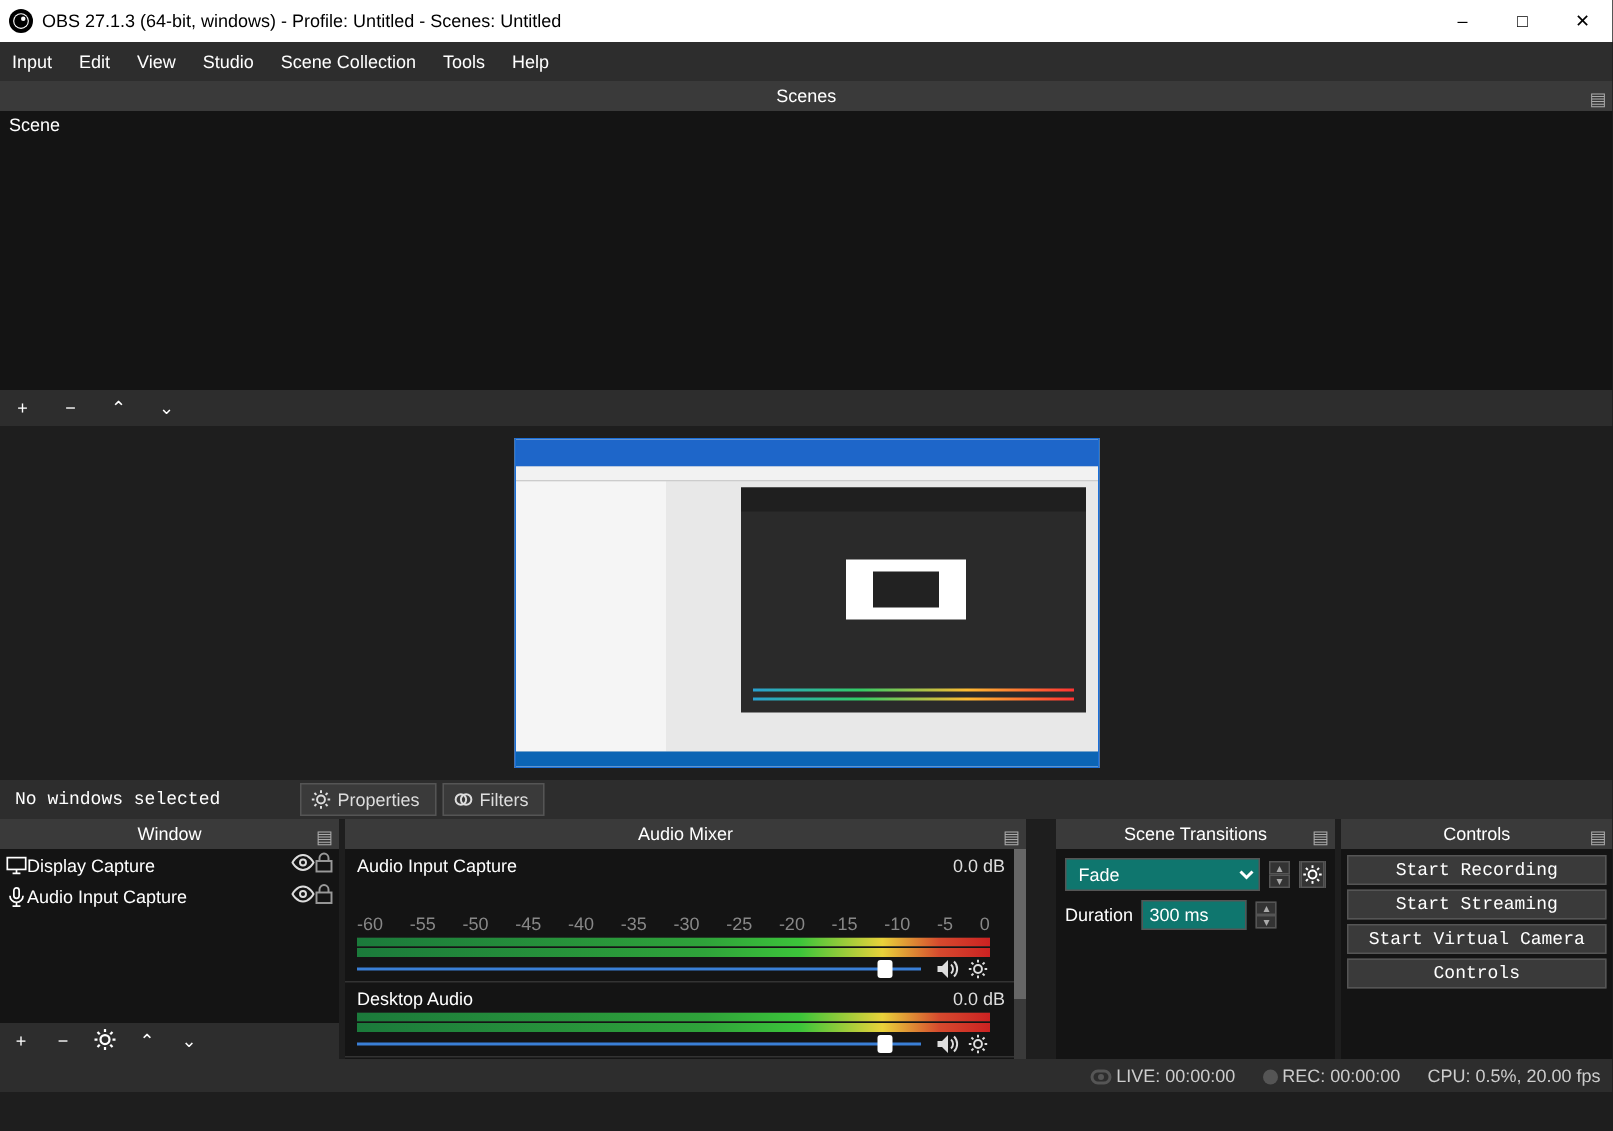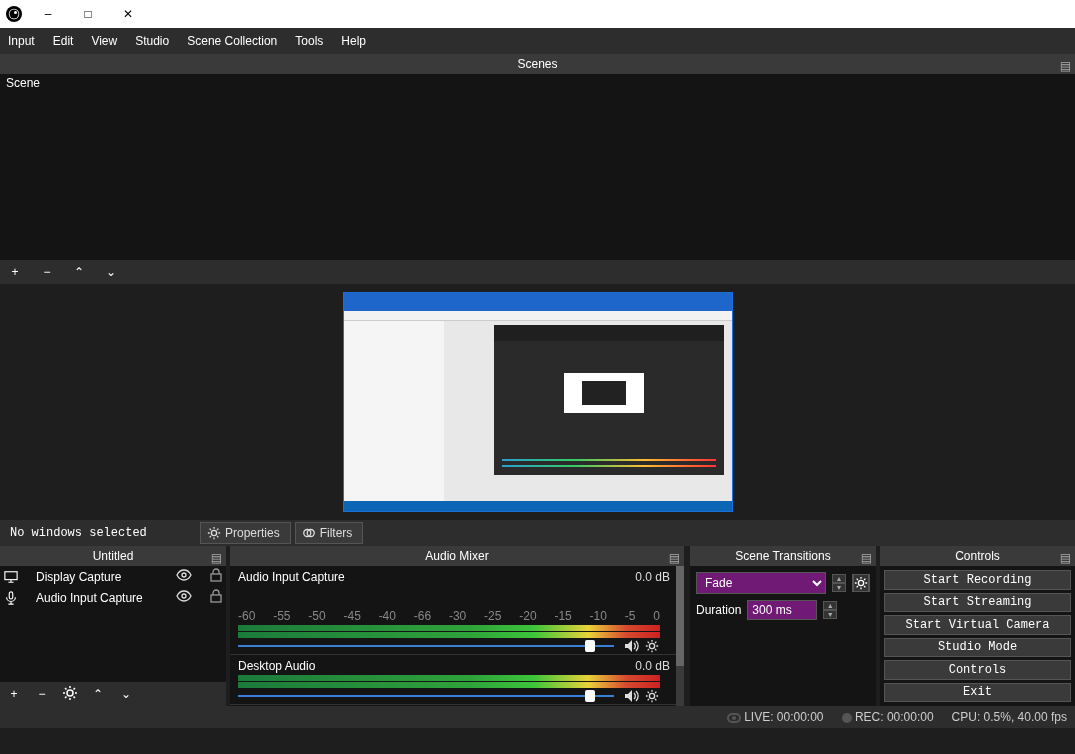--- a/index.html
+++ b/index.html
@@ -50,21 +50,21 @@
 .midbar .btn .g { width:14px; height:14px; margin-right:4px; }
 
 
 .docks { display:flex; }
 .dock { display:flex; flex-direction:column; background:#1e1e1e; }
 .dockhdr { height:20px; background:#3a3a3a; color:#fff; text-align:center; line-height:20px; position:relative; }
 .dockhdr .pop { position:absolute; right:4px; top:2px; color:#aaa; }
 .dockbody { flex:1; background:#141414; overflow:hidden; }
 
 
-.srcrow { display:flex; align-items:center; padding:2px 4px; gap:18px; color:#fff; font-family:"Courier New",monospace; font-size:12px; }
+.srcrow { display:flex; align-items:center; padding:2px 4px; gap:0; color:#fff; font-family:"Courier New",monospace; font-size:12px; }
 .srcrow .ic { width:14px; height:14px; display:flex; align-items:center; justify-content:center; }
 .srcrow .name { flex:1; }
 .srcrow .eye, .srcrow .lock { color:#ccc; }
 
 .srcbot { height:24px; background:#2d2d2d; display:flex; align-items:center; gap:12px; padding:0 6px; font-size:18px; color:#fff; }
 .srcbot .ico { width:16px; text-align:center; }
 
 
 .mix { padding:4px 8px; color:#fff; font-family:"Courier New",monospace; border-bottom:1px solid #333; }
 .mix .head { display:flex; }
@@ -76,21 +76,21 @@
 .mix .meter .fill { position:absolute; top:0; left:0; bottom:0; background:linear-gradient(90deg,#1b7a3b 0%,#2fa33a 55%,#3cc43a 70%,#e9d23a 83%,#d64a2e 92%,#c22 100%); }
 .mix .slider { margin-top:4px; height:8px; position:relative; }
 .mix .slider .track { position:absolute; top:3px; left:0; right:46px; height:2px; background:#3a7fd6; }
 .mix .slider .knob { position:absolute; top:-2px; width:10px; height:12px; background:#fff; border-radius:2px; }
 .mix .slider .icons { position:absolute; right:0; top:-4px; display:flex; gap:4px; color:#ddd; }
 .mix .slider .icons span { width:16px; height:16px; display:inline-flex; align-items:center; justify-content:center; }
 
 
 .trans { padding:6px; color:#fff; font-family:"Courier New",monospace; font-size:12px; }
 .trans .row { display:flex; align-items:center; gap:6px; margin-bottom:6px; }
-.trans select, .trans input { background:#701a75; border:1px solid #555; color:#fff; font-family:inherit; font-size:12px; padding:2px 4px; }
+.trans select, .trans input { background:#0f766e; border:1px solid #555; color:#fff; font-family:inherit; font-size:12px; padding:2px 4px; }
 .trans select { flex:1; }
 .trans .spin { width:14px; display:flex; flex-direction:column; }
 .trans .spin div { height:9px; background:#333; border:1px solid #555; font-size:8px; text-align:center; line-height:7px; color:#aaa; }
 .trans .gear { width:18px; height:18px; display:flex; align-items:center; justify-content:center; background:#333; border:1px solid #555; }
 
 
 .controls { padding:4px; display:flex; flex-direction:column; gap:3px; }
 .controls button { height:20px; background:#3a3a3a; border:1px solid #555; color:#fff; font-family:"Courier New",monospace; font-size:12px; cursor:pointer; }
 
 
@@ -106,20 +106,21 @@
 <body>
 
 <div class="titlebar">
   <div class="obs-logo">
     <svg viewBox="0 0 16 16">
         <circle cx="8" cy="8" r="7" fill="#fff"></circle>
         <circle cx="8" cy="8" r="6" fill="#000"></circle>
         <circle cx="10" cy="6" r="2" fill="#fff"></circle>
       </svg>
   </div>
+  <div class="title">OBS 27.1.3 (64-bit, windows) - Profile: Untitled - Scenes: Untitled</div>
   <div class="wbtn">–</div>
   <div class="wbtn">□</div>
   <div class="wbtn close">✕</div>
 </div>
 
 <div class="menubar">
   <span>Input</span>
   <span>Edit</span>
   <span>View</span>
   <span>Studio</span>
@@ -174,21 +175,21 @@
         <circle cx="6" cy="8" r="4" fill="none" stroke="currentColor" stroke-width="1.5"></circle>
         <circle cx="10" cy="8" r="4" fill="none" stroke="currentColor" stroke-width="1.5"></circle>
       </svg>
     <span>Filters</span>
   </div>
 </div>
 
 <div class="docks" style="height:160px">
 
   <div class="dock" style="width:226px">
-    <div class="dockhdr"><span>Untitled</span><span class="pop">▤</span></div>
+    <div class="dockhdr"><span>Window</span><span class="pop">▤</span></div>
     <div class="dockbody" id="srclist">
         <div class="srcrow">
           <span class="ic">
             <svg width="14" height="14" viewBox="0 0 16 16" fill="none" stroke="#fff" stroke-width="1.3">
               <rect x="1" y="2" width="14" height="9"></rect>
               <path d="M5 14h6M8 11v3"></path>
             </svg>
           </span>
           <span class="name">Display Capture</span>
           <span class="eye"><svg width="16" height="12" viewBox="0 0 16 12" fill="none" stroke="#ddd" stroke-width="1.3">
@@ -243,21 +244,21 @@
             <span class="nm">Audio Input Capture</span>
             <span class="db">0.0 dB</span>
           </div>
           <div class="meterwrap" style="padding-right:10px">
             <div class="ticks">
               <span>-60</span>
               <span>-55</span>
               <span>-50</span>
               <span>-45</span>
               <span>-40</span>
-              <span>-66</span>
+              <span>-35</span>
               <span>-30</span>
               <span>-25</span>
               <span>-20</span>
               <span>-15</span>
               <span>-10</span>
               <span>-5</span>
               <span>0</span>
             </div>
             <div class="meter">
               <div class="fill" style="width:100%"></div>
@@ -319,21 +320,21 @@
         </div>
         <div class="mix" style="padding-right: 14px;">
           <div class="head">
             <span class="nm">Mic/Aux</span>
             <span class="db">0.0 dB</span>
           </div>
         </div>
       </div>
   </div>
 
-  <div class="dock" style="width:186px;margin-left:6px">
+  <div class="dock" style="width:186px;margin-left:20px">
     <div class="dockhdr"><span>Scene Transitions</span><span class="pop">▤</span></div>
     <div class="dockbody trans">
       <div class="row">
         <select><option>Fade</option></select>
         <div class="spin">
             <div>▴</div>
             <div>▾</div>
           </div>
         <div class="gear">
           <svg class="gear" width="12" height="12" viewBox="0 0 16 16">
@@ -352,25 +353,23 @@
       </div>
     </div>
   </div>
 
   <div class="dock" style="flex:1;margin-left:4px">
     <div class="dockhdr"><span>Controls</span><span class="pop">▤</span></div>
     <div class="dockbody controls" id="ctlbtns">
         <button>Start Recording</button>
         <button>Start Streaming</button>
         <button>Start Virtual Camera</button>
-        <button>Studio Mode</button>
         <button>Controls</button>
-        <button>Exit</button>
       </div>
   </div>
 
 </div>
 
 <div class="statusbar">
   <span><span class="led live"></span> <span>LIVE: 00:00:00</span></span>
   <span><span class="led rec"></span> <span>REC: 00:00:00</span></span>
-  <span>CPU: 0.5%, 40.00 fps</span>
+  <span>CPU: 0.5%, 20.00 fps</span>
 </div>
 
 </body></html>

